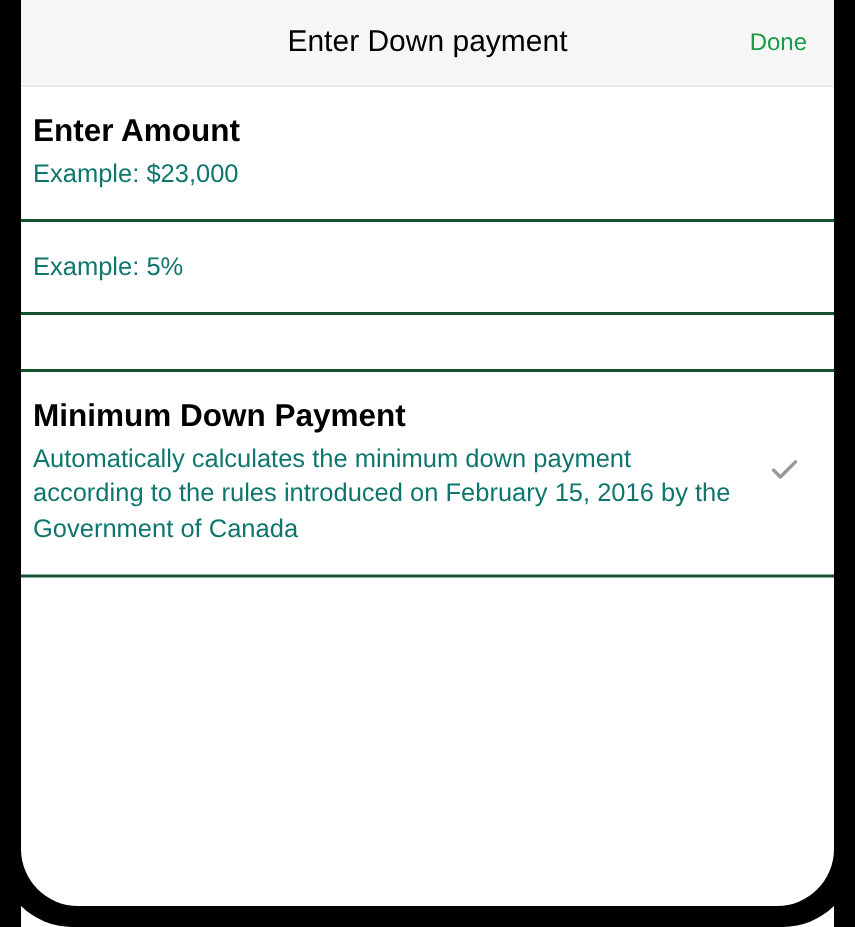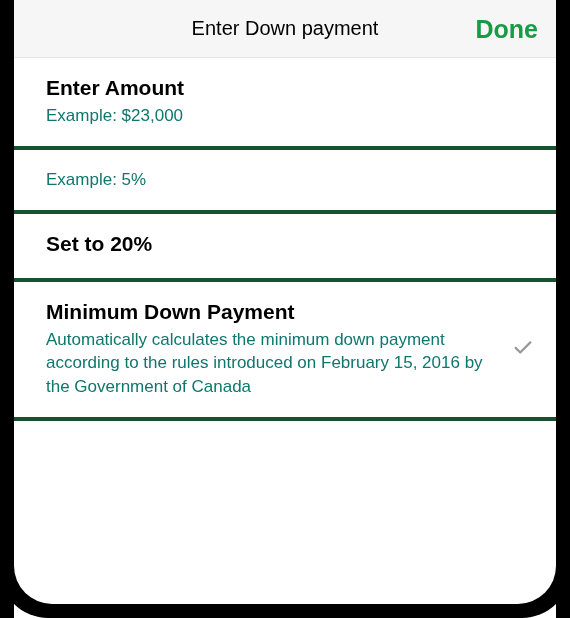--- a/index.html
+++ b/index.html
@@ -76,31 +76,31 @@
       font-size: 20px;
       font-weight: 400;
       color: #000;
     }
     .done-button {
       position: absolute;
       right: 18px;
       top: 50%;
       transform: translateY(-50%);
       color: #179b47;
-      font-size: 25px;
-      font-weight: 700;
+      font-size: 16px;
+      font-weight: 400;
       cursor: pointer;
       text-align: right;
     }
     .content {
       padding: 0;
     }
     .option {
-      padding: 18px 22px 18px 32px;
-      border-bottom: 4px solid #14532d;
+      padding: 18px 22px 18px 8px;
+      border-bottom: 2px solid #14532d;
       position: relative;
       cursor: pointer;
     }
     .option-title {
       font-size: 21px;
       font-weight: 700;
       color: #000;
       margin-bottom: 4px;
     }
     .option-subtitle {
@@ -145,21 +145,20 @@
       <div class="option">
         <div class="option-title">Enter Amount</div>
         <div class="option-subtitle">Example: $23,000</div>
       </div>
 
       <div class="option">
         <div class="option-subtitle">Example: 5%</div>
       </div>
 
       <div class="option">
-        <div class="option-title">Set to 20%</div>
       </div>
 
       <div class="option">
         <div class="option-title">Minimum Down Payment</div>
         <div class="option-subtitle">Automatically calculates the minimum down payment according to the rules introduced on February 15, 2016 by the Government of Canada</div>
         <span class="check-icon">
           <svg width="22" height="22" viewBox="0 0 24 24" fill="none" stroke="currentColor" stroke-width="2.5" stroke-linecap="round" stroke-linejoin="round">
             <polyline points="4,13 9,18 20,7"></polyline>
           </svg>
         </span>

